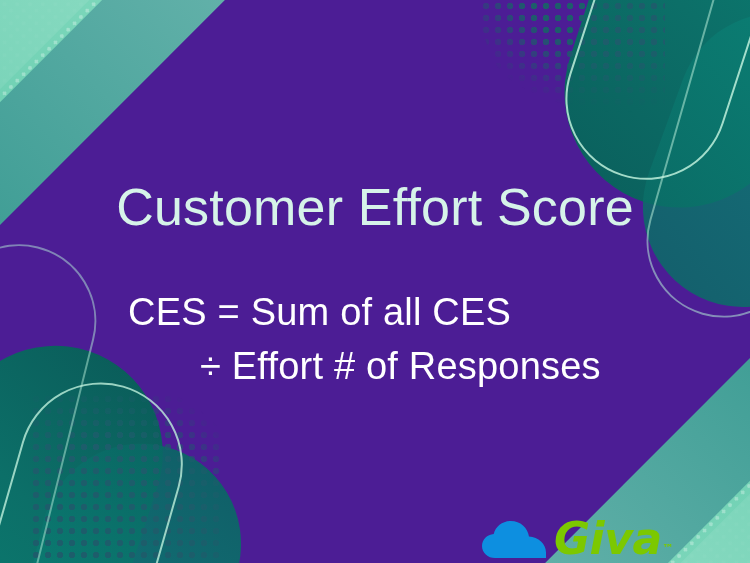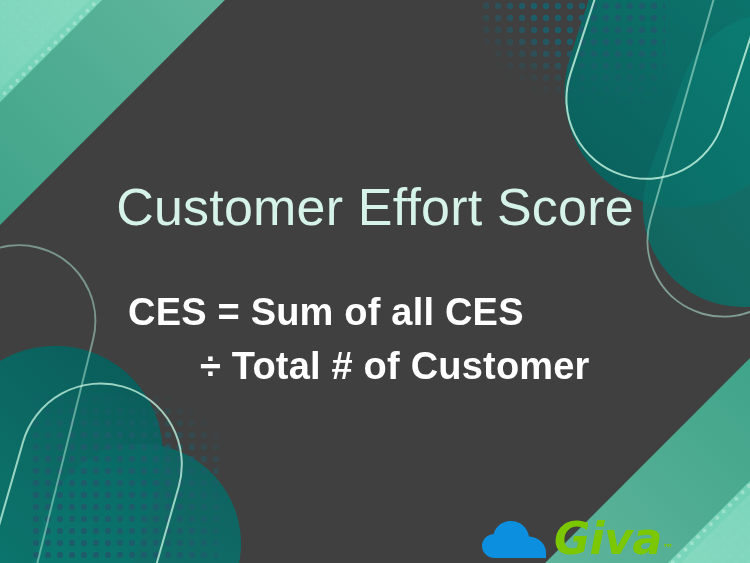--- a/index.html
+++ b/index.html
@@ -6,21 +6,21 @@
     margin: 0;
     padding: 0;
     background: #ffffff;
   }
 
   #slide {
     position: relative;
     width: 750px;
     height: 563px;
     overflow: hidden;
-    background: #404040;
+    background: #4c1d95;
     font-family: "Liberation Sans", sans-serif;
     user-select: none;
   }
 
   
   .deco {
     position: absolute;
     pointer-events: none;
   }
 
@@ -234,21 +234,21 @@
     white-space: nowrap;
   }
 
   .formula {
     position: absolute;
     left: 128px;
     top: 286px;
     width: 560px;
     color: #ffffff;
     font-size: 38px;
-    font-weight: 700;
+    font-weight: 400;
     line-height: 1.42;
     letter-spacing: 0.2px;
   }
   .formula-line-1 { display: block; }
   .formula-line-2 { display: block; padding-left: 72px; }
 
   
   .logo {
     position: absolute;
     left: 482px;
@@ -318,21 +318,21 @@
     <div class="br-band br-b2"></div>
 
   </div>
 
   <div class="content">
 
     <div class="slide-title">Customer Effort Score</div>
 
     <div class="formula">
       <span class="formula-line-1">CES = Sum of all CES</span>
-      <span class="formula-line-2">÷ Total # of Customer</span>
+      <span class="formula-line-2">÷ Effort # of Responses</span>
     </div>
 
   </div>
 
   <div class="logo">
     <svg class="logo-cloud" viewBox="0 0 64 38" aria-hidden="true">
       <path d="M13 37 C5.8 37 0 31.6 0 24.9 C0 18.6 5.1 13.4 11.7 12.9 C13.6 5.4 20.6 0 28.9 0 C38.2 0 45.9 6.8 47 15.6 C56.4 16.0 64 23.0 64 31.6 L64 37 Z" fill="#0d8fe0"></path>
     </svg>
     <div class="logo-wordmark">Giva</div>
     <div class="logo-tm">™</div>

